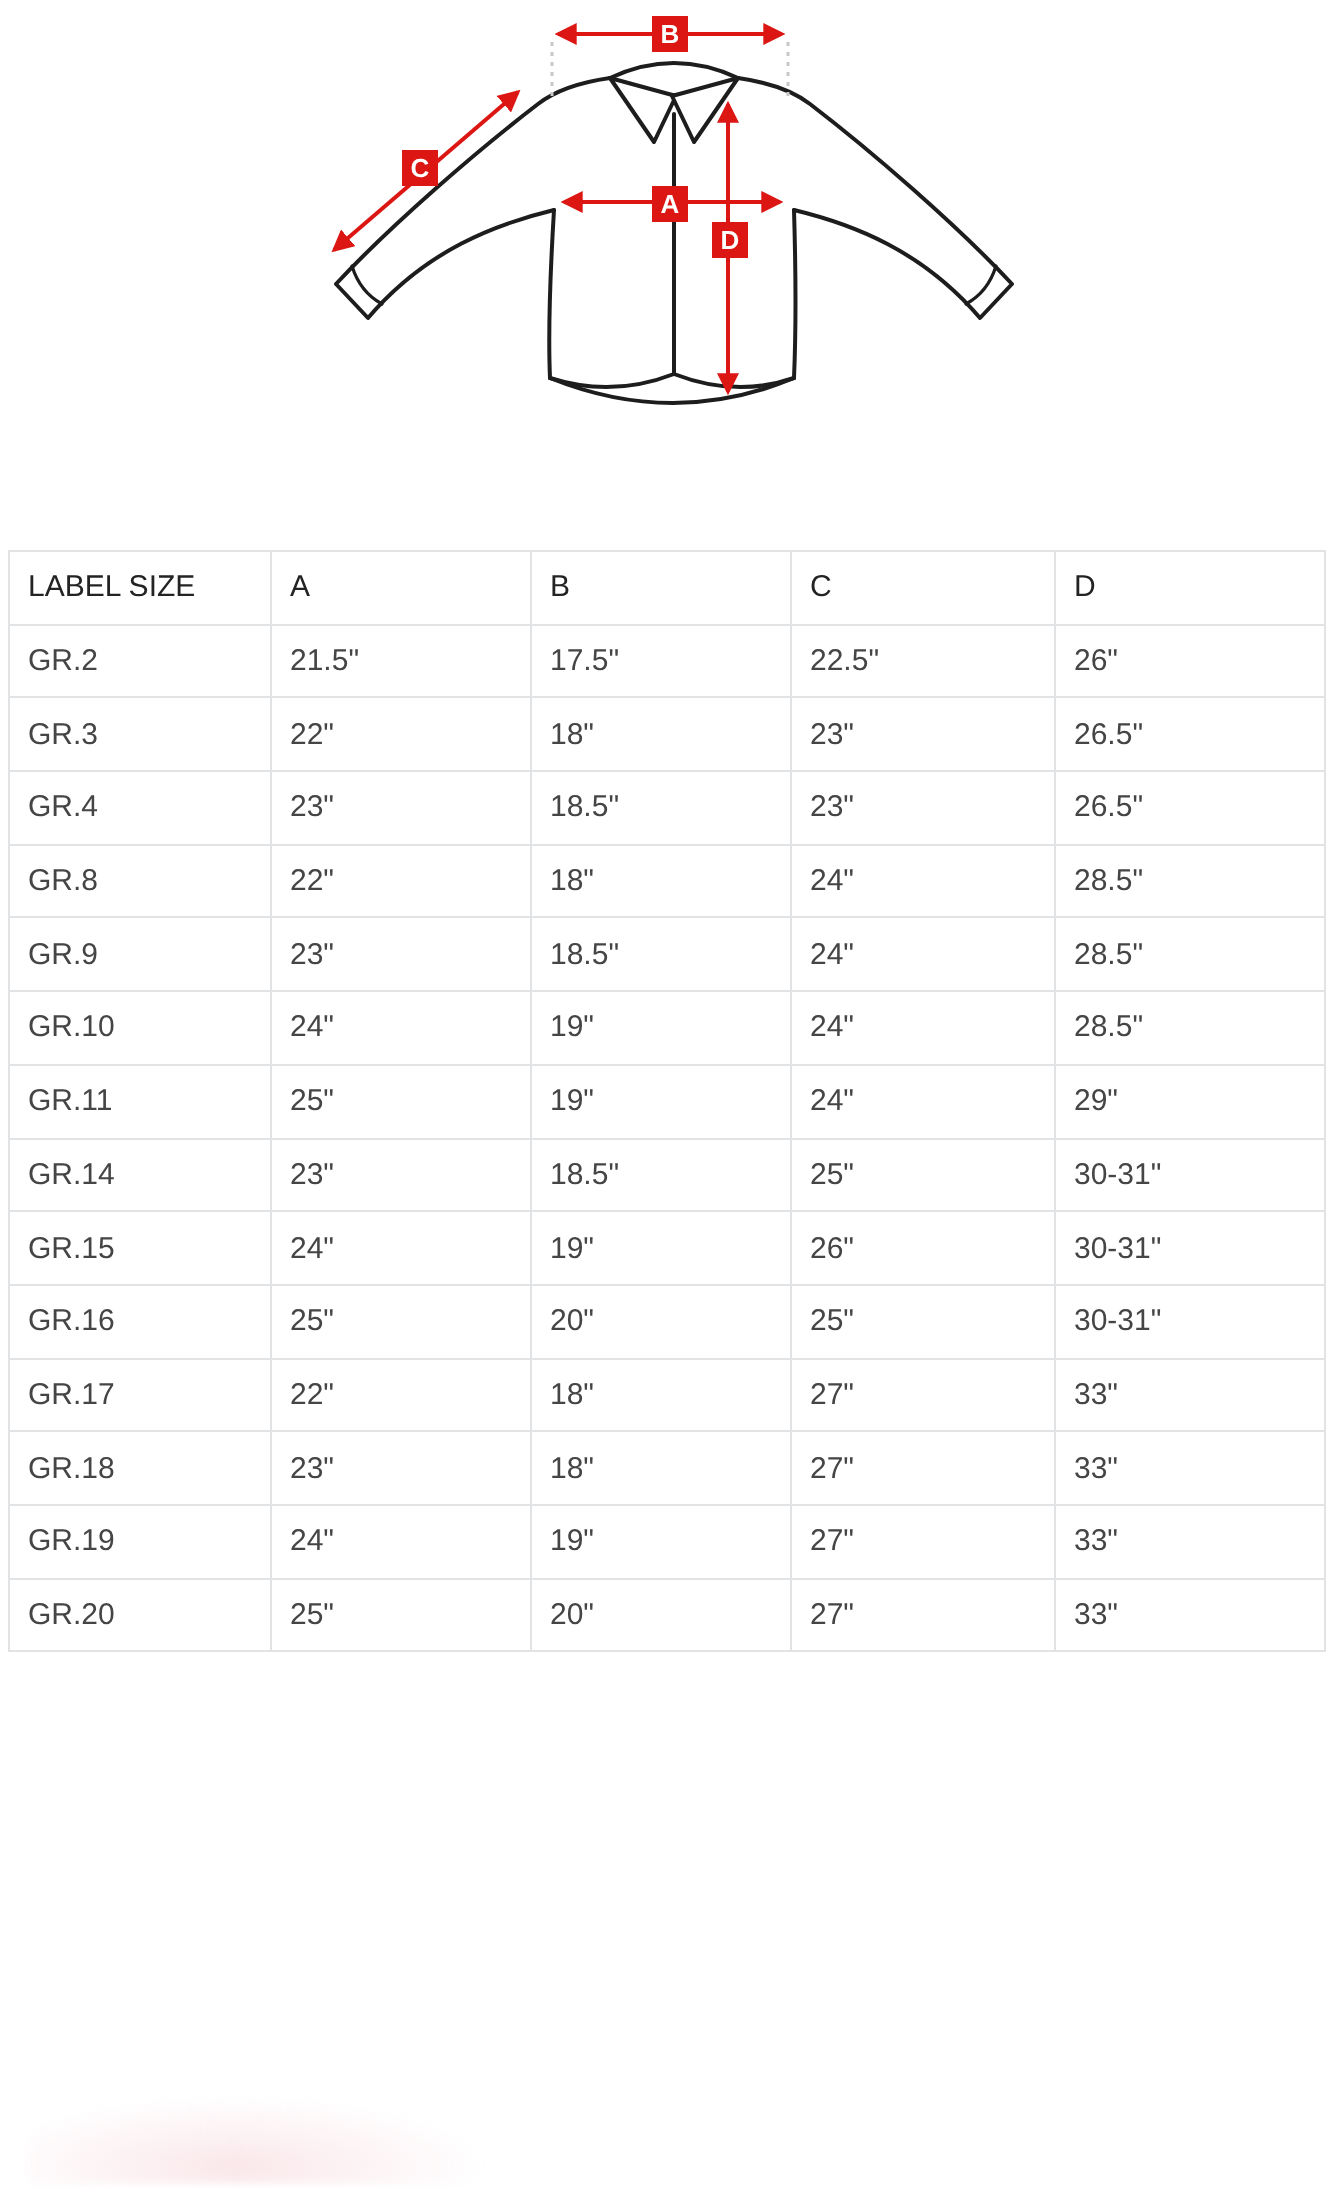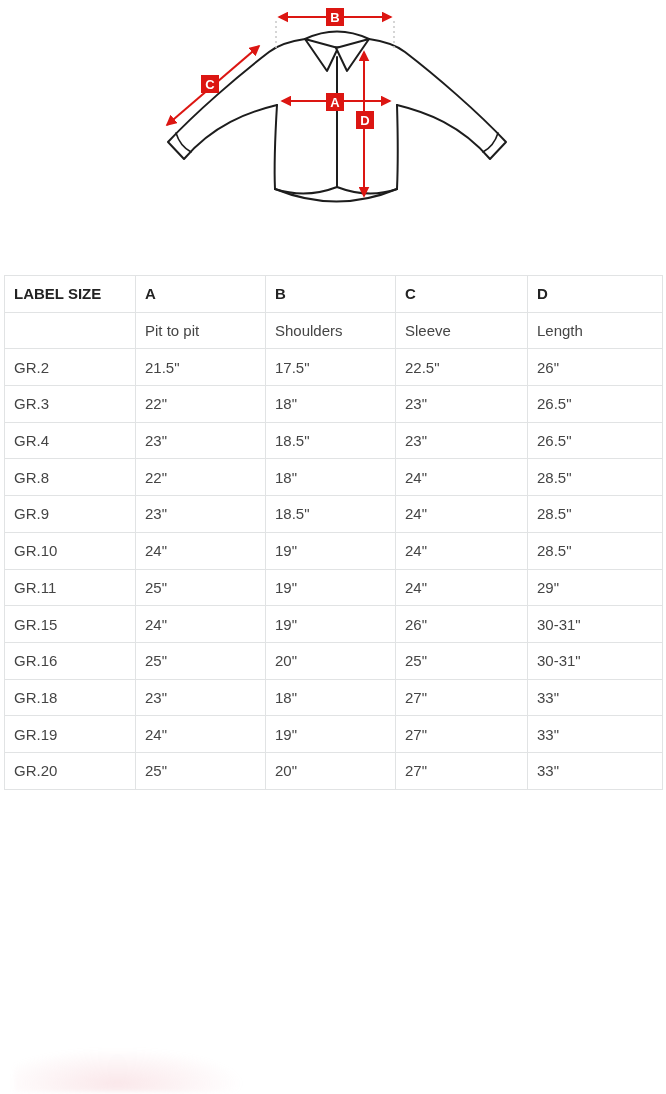--- a/index.html
+++ b/index.html
@@ -16,21 +16,21 @@
   table.size-chart td, table.size-chart th{
     border:1px solid #e1e3e4;
     height:35.7px;
     padding:0 0 0 9px;
     font-size:15px;
     text-align:left;vertical-align:middle;
     color:#454545;font-weight:400;
     white-space:nowrap;overflow:hidden;
   }
   table.size-chart tr.header-row th{
-    font-weight:700;color:#232323;font-size:15px;
+    font-weight:400;color:#232323;font-size:15px;
   }
   .pink-smudge{
     position:absolute;left:14px;top:1048px;width:230px;height:44px;
     background:radial-gradient(ellipse at 45% 80%, rgba(238,170,180,0.28), rgba(238,170,180,0) 70%);
     filter:blur(2px);
     pointer-events:none;z-index:2;
   }
 </style>
 </head>
 <body>
@@ -99,27 +99,20 @@
       <col style="width:135px">
   </colgroup>
   <thead>
     <tr class="header-row">
       <th>LABEL SIZE</th>
       <th>A</th>
       <th>B</th>
       <th>C</th>
       <th>D</th>
     </tr>
-    <tr class="sub-row">
-      <td></td>
-      <td>Pit to pit</td>
-      <td>Shoulders</td>
-      <td>Sleeve</td>
-      <td>Length</td>
-    </tr>
   </thead>
   <tbody>
     <tr>
         <td>GR.2</td>
         <td>21.5"</td>
         <td>17.5"</td>
         <td>22.5"</td>
         <td>26"</td>
       </tr>
     <tr>
@@ -158,34 +151,48 @@
         <td>28.5"</td>
       </tr>
     <tr>
         <td>GR.11</td>
         <td>25"</td>
         <td>19"</td>
         <td>24"</td>
         <td>29"</td>
       </tr>
     <tr>
+        <td>GR.14</td>
+        <td>23"</td>
+        <td>18.5"</td>
+        <td>25"</td>
+        <td>30-31"</td>
+      </tr>
+    <tr>
         <td>GR.15</td>
         <td>24"</td>
         <td>19"</td>
         <td>26"</td>
         <td>30-31"</td>
       </tr>
     <tr>
         <td>GR.16</td>
         <td>25"</td>
         <td>20"</td>
         <td>25"</td>
         <td>30-31"</td>
       </tr>
     <tr>
+        <td>GR.17</td>
+        <td>22"</td>
+        <td>18"</td>
+        <td>27"</td>
+        <td>33"</td>
+      </tr>
+    <tr>
         <td>GR.18</td>
         <td>23"</td>
         <td>18"</td>
         <td>27"</td>
         <td>33"</td>
       </tr>
     <tr>
         <td>GR.19</td>
         <td>24"</td>
         <td>19"</td>

